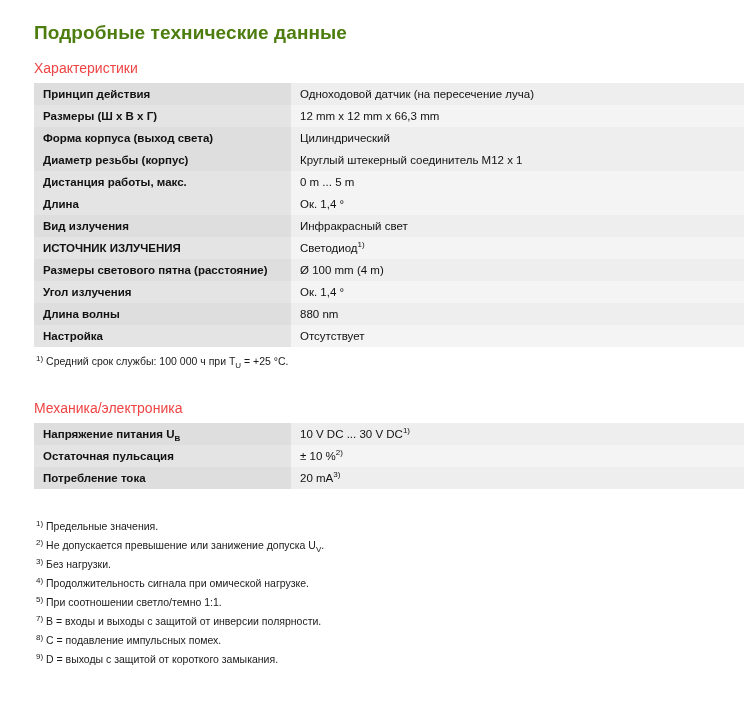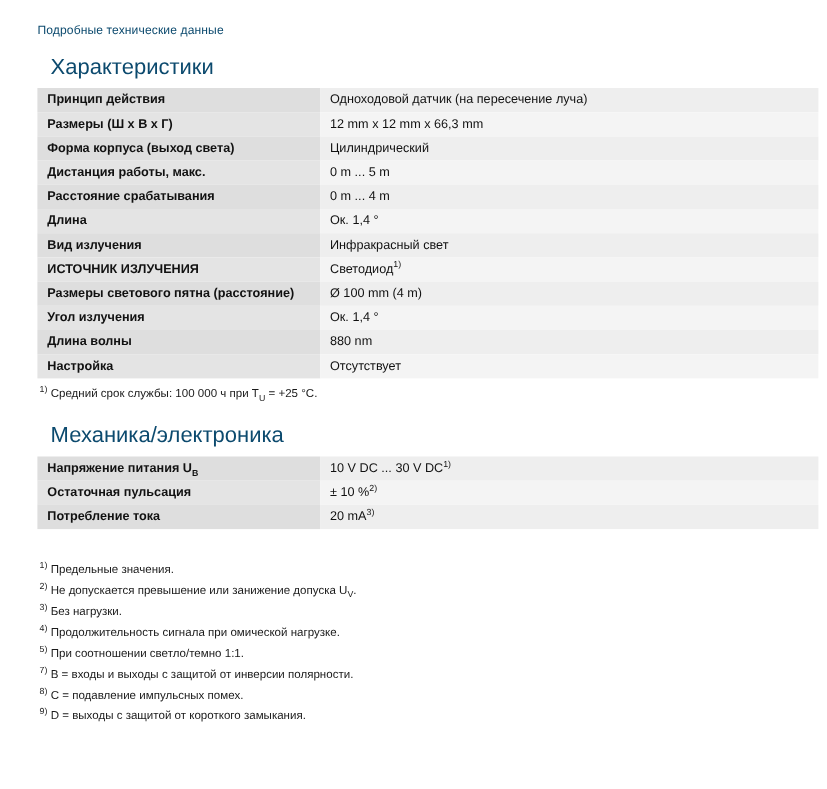--- a/index.html
+++ b/index.html
@@ -16,31 +16,31 @@
     overflow: hidden;
   }
   .page {
     position: relative;
     width: 752px;
     height: 717px;
     box-sizing: border-box;
     padding: 22px 18px 0 34px;
   }
   .doc-title {
-    color: #0c4a6e;
-    font-size: 11px;
-    font-weight: normal;
+    color: #4d7c0f;
+    font-size: 19px;
+    font-weight: bold;
     margin: 0 0 16px 0;
     letter-spacing: 0.1px;
   }
   .section-title {
-    font-size: 20px;
+    font-size: 14px;
     font-weight: normal;
-    color: #0c4a6e;
-    margin: 0 0 7px 12px;
+    color: #ef4444;
+    margin: 0 0 7px 0;
     padding-left: 0;
   }
   .section-block {
     margin-bottom: 4px;
   }
   table.spec {
     border-collapse: collapse;
     width: 710px;
     table-layout: fixed;
     margin: 0;
@@ -79,21 +79,21 @@
     line-height: 0;
   }
   sub {
     font-size: 8px;
     vertical-align: sub;
     line-height: 0;
   }
   .note-line {
     font-size: 10.5px;
     color: #1a1a1a;
-    margin: 7px 0 4px 2px;
+    margin: 7px 0 16px 2px;
     line-height: 14px;
   }
   .notes-block {
     margin-top: 30px;
     padding-left: 2px;
   }
   .notes-block .note-line {
     margin: 0 0 5px 0;
   }
   .spacer-md { height: 16px; }
@@ -114,27 +114,27 @@
           <td class="val">Одноходовой датчик (на пересечение луча)</td>
         </tr>
         <tr class="alt">
           <td class="key">Размеры (Ш x В x Г)</td>
           <td class="val">12 mm x 12 mm x 66,3 mm</td>
         </tr>
         <tr>
           <td class="key">Форма корпуса (выход света)</td>
           <td class="val">Цилиндрический</td>
         </tr>
+        <tr>
+          <td class="key">Диаметр резьбы (корпус)</td>
+          <td class="val">Круглый штекерный соединитель M12 x 1</td>
+        </tr>
         <tr class="alt">
           <td class="key">Дистанция работы, макс.</td>
           <td class="val">0 m ... 5 m</td>
-        </tr>
-        <tr>
-          <td class="key">Расстояние срабатывания</td>
-          <td class="val">0 m ... 4 m</td>
         </tr>
         <tr class="alt">
           <td class="key">Длина</td>
           <td class="val">Ок. 1,4 °</td>
         </tr>
         <tr>
           <td class="key">Вид излучения</td>
           <td class="val">Инфракрасный свет</td>
         </tr>
         <tr class="alt">

